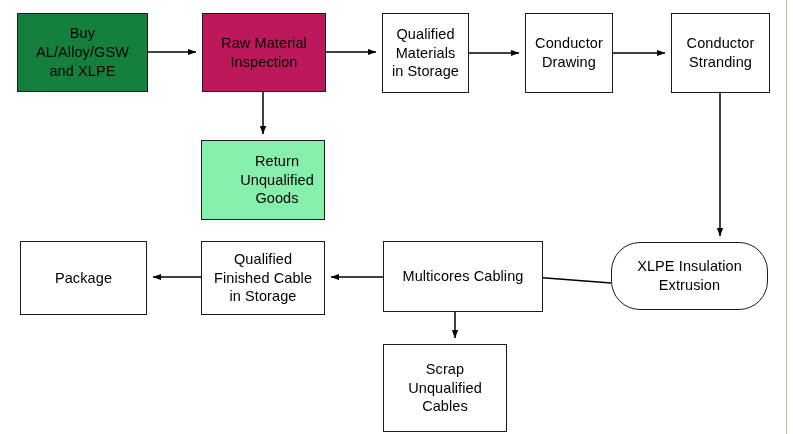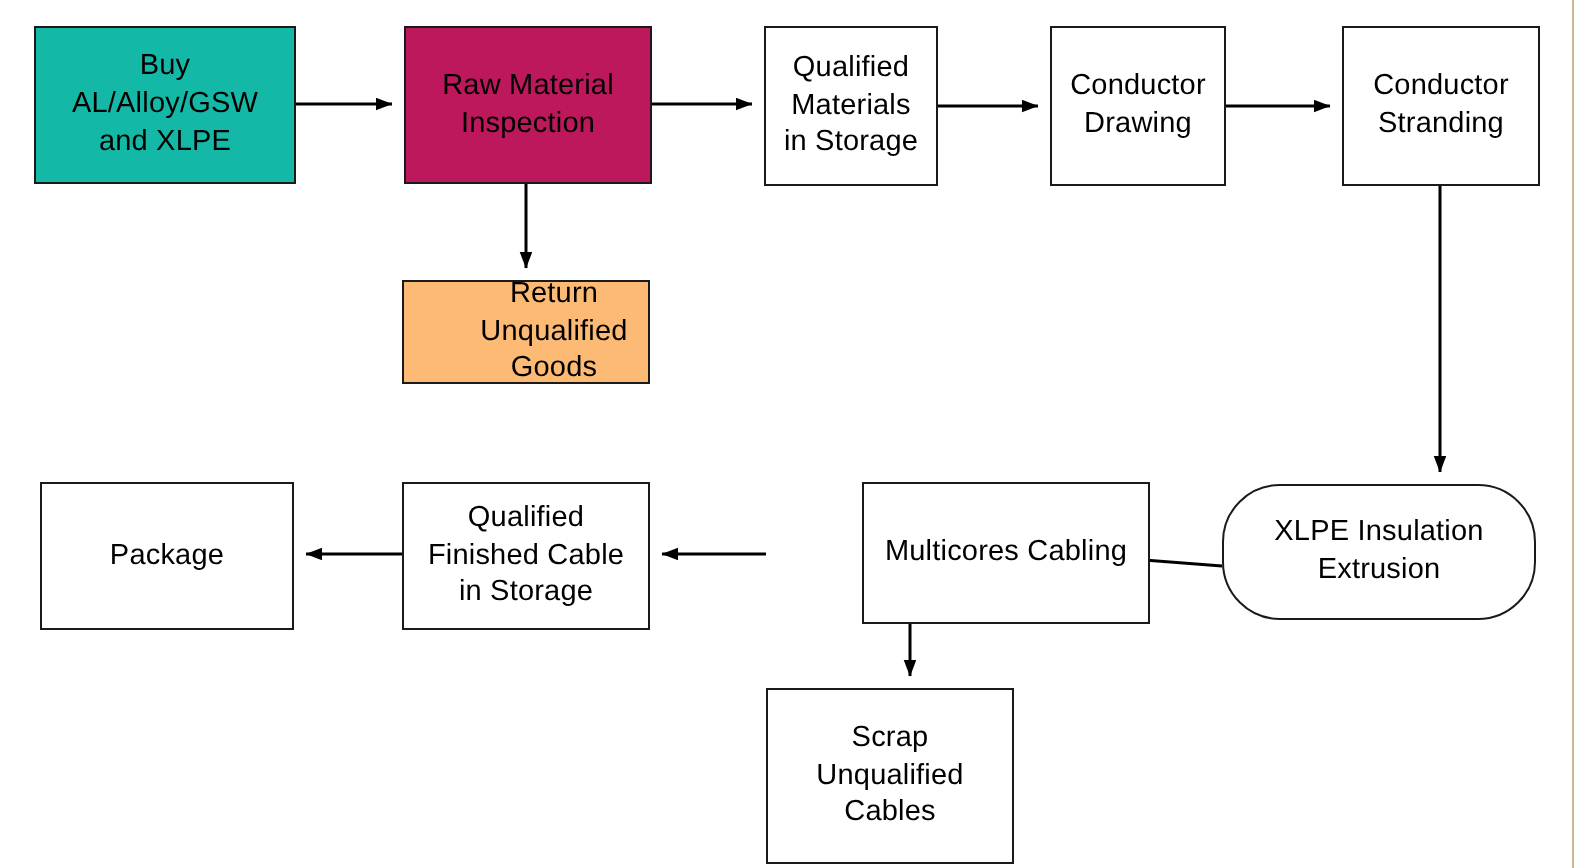--- a/index.html
+++ b/index.html
@@ -70,40 +70,40 @@
         <polyline points="613,53 665,53" stroke="#000000" fill="none" stroke-width="1.5" marker-end="url(#arrowhead)"></polyline>
         <polyline points="720,93 720,236" stroke="#000000" fill="none" stroke-width="1.5" marker-end="url(#arrowhead)"></polyline>
         <polyline points="611,283 533,277" stroke="#000000" fill="none" stroke-width="1.5" marker-end="url(#arrowhead)"></polyline>
         <polyline points="383,277 331,277" stroke="#000000" fill="none" stroke-width="1.5" marker-end="url(#arrowhead)"></polyline>
         <polyline points="201,277 153,277" stroke="#000000" fill="none" stroke-width="1.5" marker-end="url(#arrowhead)"></polyline>
         <polyline points="455,312 455,338" stroke="#000000" fill="none" stroke-width="1.5" marker-end="url(#arrowhead)"></polyline>
       </g>
   </svg>
 
   <div id="node-layer">
-      <div class="node" id="buy-materials" style="left: 17px; top: 13px; width: 131px; height: 79px; border-color: rgb(26, 26, 26); background: #14b8a6;">Buy
+      <div class="node" id="buy-materials" style="left: 17px; top: 13px; width: 131px; height: 79px; border-color: rgb(26, 26, 26); background: #15803d;">Buy
 AL/Alloy/GSW
 and XLPE</div>
       <div class="node" id="raw-material-inspection" style="left: 202px; top: 13px; width: 124px; height: 79px; border-color: rgb(26, 26, 26); background: #be185d;">Raw Material
 Inspection</div>
       <div class="node" id="qualified-materials" style="left: 382px; top: 13px; width: 87px; height: 80px; border-color: rgb(26, 26, 26); background: rgb(255, 255, 255);">Qualified
 Materials
 in Storage</div>
       <div class="node" id="conductor-drawing" style="left: 525px; top: 13px; width: 88px; height: 80px; border-color: rgb(26, 26, 26); background: rgb(255, 255, 255);">Conductor
 Drawing</div>
       <div class="node" id="conductor-stranding" style="left: 671px; top: 13px; width: 99px; height: 80px; border-color: rgb(26, 26, 26); background: rgb(255, 255, 255);">Conductor
 Stranding</div>
-      <div class="node" id="return-unqualified-goods" style="left: 201px; top: 140px; width: 124px; height: 52px; border-color: rgb(26, 26, 26); background: #fdba74; padding-left: 32px;">Return
+      <div class="node" id="return-unqualified-goods" style="left: 201px; top: 140px; width: 124px; height: 80px; border-color: rgb(26, 26, 26); background: #86efac; padding-left: 32px;">Return
 Unqualified
 Goods</div>
       <div class="node" id="package" style="left: 20px; top: 241px; width: 127px; height: 74px; border-color: rgb(26, 26, 26); background: rgb(255, 255, 255);">Package</div>
       <div class="node" id="qualified-finished-cable" style="left: 201px; top: 241px; width: 124px; height: 74px; border-color: rgb(26, 26, 26); background: rgb(255, 255, 255);">Qualified
 Finished Cable
 in Storage</div>
-      <div class="node" id="multicores-cabling" style="left: 383px; top: 241px; width: 144px; height: 71px; border-color: rgb(26, 26, 26); background: rgb(255, 255, 255); margin-left: 48px;">Multicores Cabling</div>
+      <div class="node" id="multicores-cabling" style="left: 383px; top: 241px; width: 160px; height: 71px; border-color: rgb(26, 26, 26); background: rgb(255, 255, 255);">Multicores Cabling</div>
       <div class="node" id="xlpe-insulation-extrusion" style="left: 611px; top: 242px; width: 157px; height: 68px; border-color: rgb(26, 26, 26); background: rgb(255, 255, 255); border-radius: 29px;">XLPE Insulation
 Extrusion</div>
       <div class="node" id="scrap-unqualified-cables" style="left: 383px; top: 344px; width: 124px; height: 88px; border-color: rgb(26, 26, 26); background: rgb(255, 255, 255);">Scrap Unqualified
 Cables</div>
     </div>
 
   <div class="page-rule" id="page-rule" style="left: 786px; background: rgb(201, 184, 148);"></div>
 
 </div>
 

